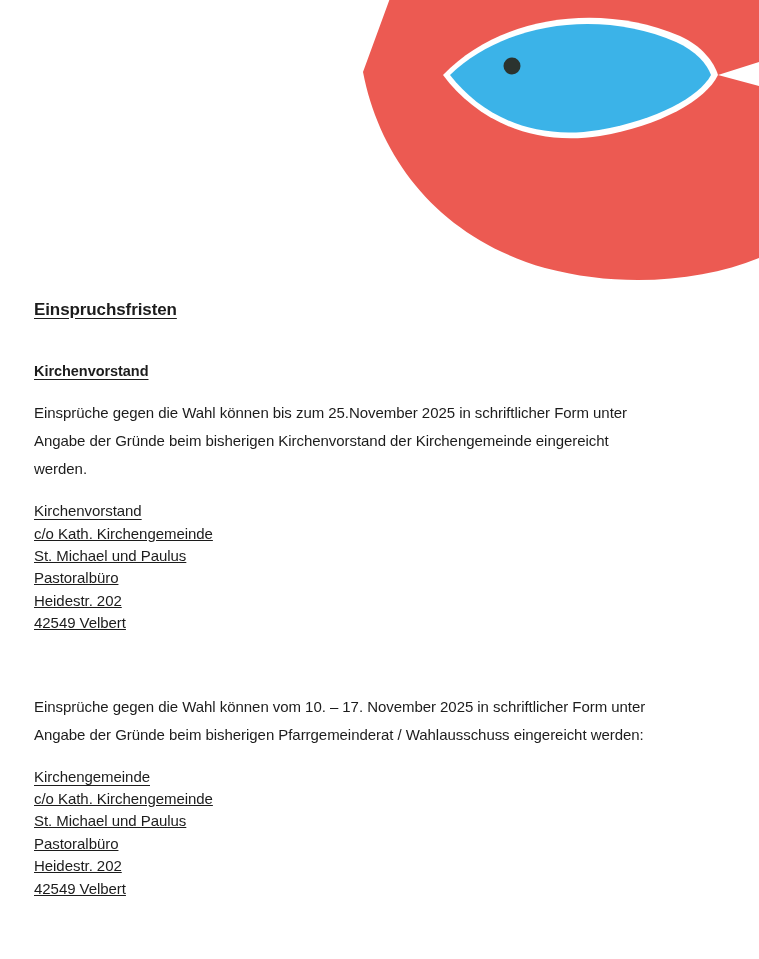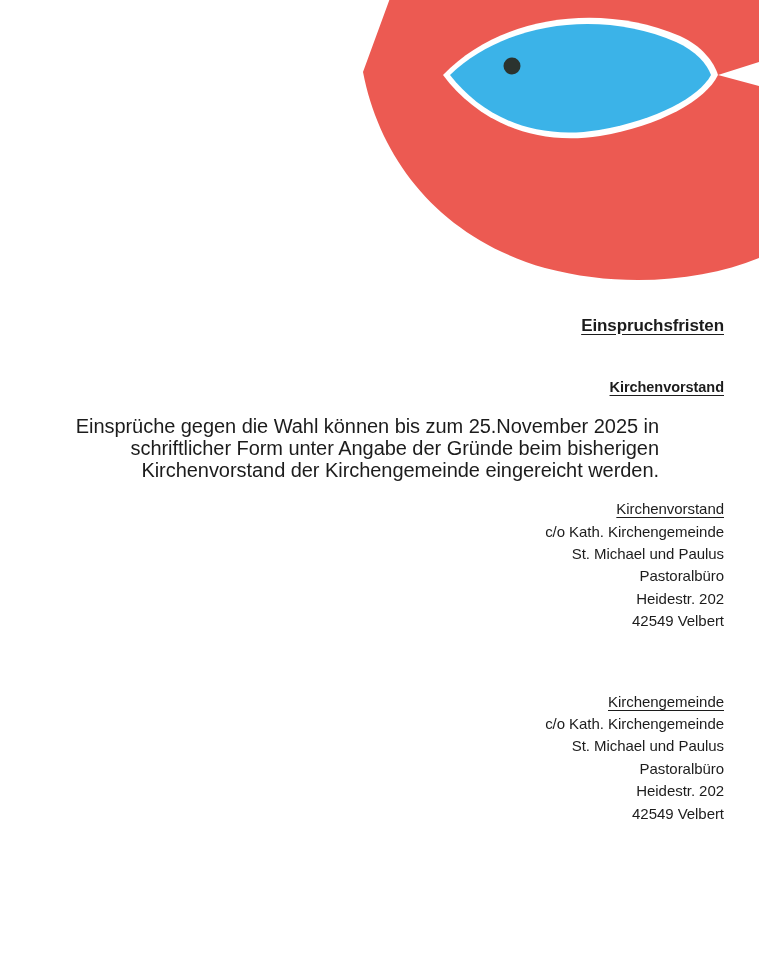--- a/index.html
+++ b/index.html
@@ -27,23 +27,22 @@
     height: 285px;
   }
   #logo-area svg {
     display: block;
   }
 
   
   #doc {
     position: absolute;
     left: 34px;
-    top: 316px;
+    top: 300px;
     width: 690px;
-    text-align: right;
   }
 
   .doc-title {
     font-size: 17px;
     font-weight: bold;
     letter-spacing: -0.1px;
     text-decoration: underline;
     text-underline-offset: 3px;
     margin: 0 0 42px 0;
     line-height: 1.2;
@@ -63,35 +62,36 @@
   .section-heading .hd-main {
     text-decoration: underline;
     text-underline-offset: 2.5px;
   }
   .section-heading .hd-note {
     font-weight: normal;
     text-decoration: none;
   }
 
   .section-para {
-    font-size: 20px;
-    line-height: 22px;
+    font-size: 15px;
+    line-height: 28px;
     margin: 0 0 17px 0;
     letter-spacing: -0.05px;
     max-width: 625px;
   }
 
   .address {
     font-size: 15px;
     line-height: 22.4px;
     letter-spacing: -0.05px;
   }
   .address .addr-line {
     display: block;
     white-space: pre;
+    text-decoration: underline;
   }
   .address .addr-line.underlined {
     text-decoration: underline;
     text-underline-offset: 2.5px;
     display: inline-block;
   }
 
   .spacer-lg { height: 24px; }
 </style>
 </head>
@@ -138,20 +138,21 @@
       <span class="addr-line">St. Michael und Paulus</span>
       <span class="addr-line">Pastoralbüro</span>
       <span class="addr-line">Heidestr. 202</span>
       <span class="addr-line">42549 Velbert</span>
     </div>
   </div>
 
   <div class="spacer-lg"></div>
 
   <div class="section">
+    <p class="section-para">Einsprüche gegen die Wahl können vom 10. – 17. November 2025 in schriftlicher Form unter Angabe der Gründe beim bisherigen Pfarrgemeinderat / Wahlausschuss eingereicht werden:</p>
     <div class="address">
       <span class="addr-line underlined">Kirchengemeinde</span>
       <span class="addr-line">c/o Kath. Kirchengemeinde</span>
       <span class="addr-line">St. Michael und Paulus</span>
       <span class="addr-line">Pastoralbüro</span>
       <span class="addr-line">Heidestr. 202</span>
       <span class="addr-line">42549 Velbert</span>
     </div>
   </div>
 

